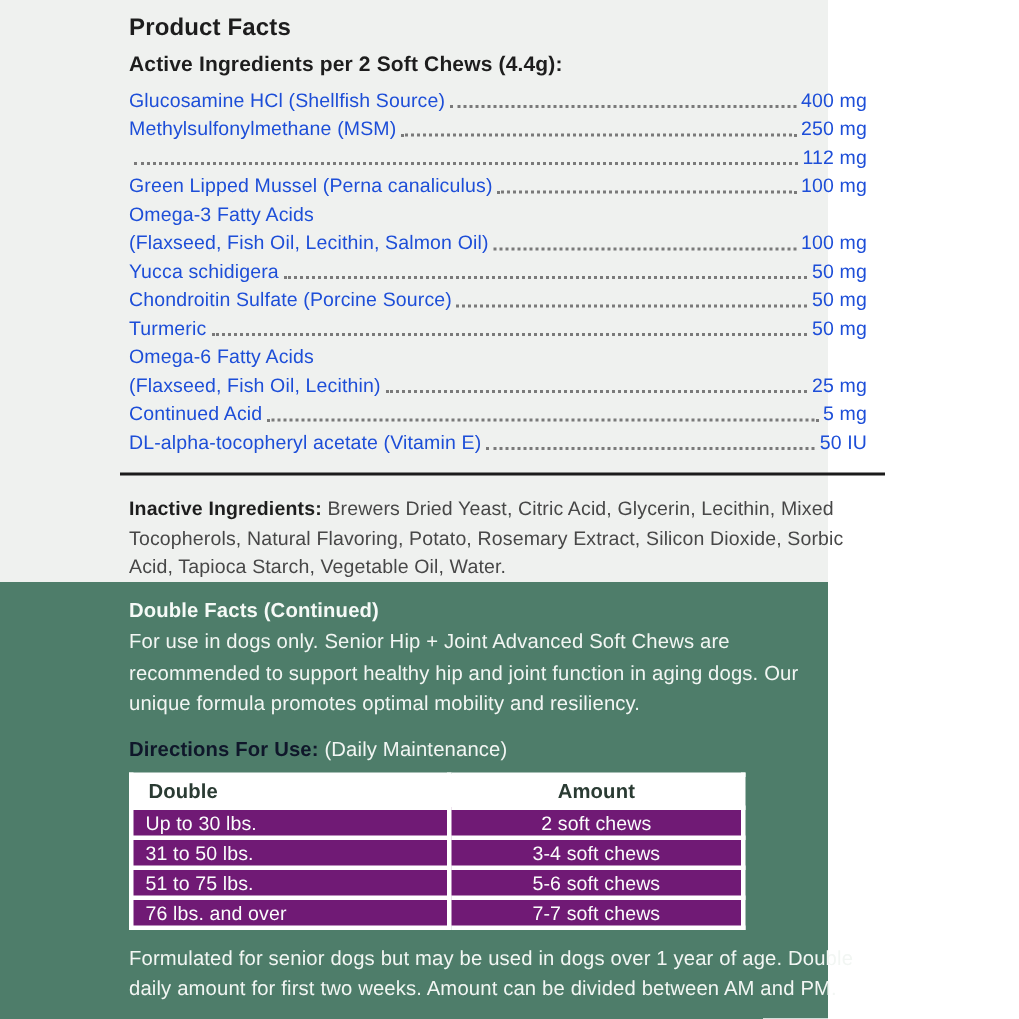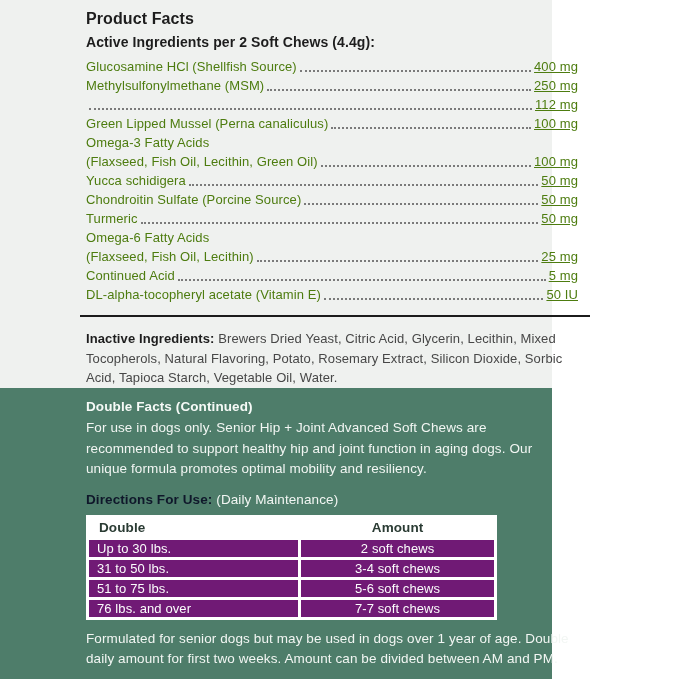--- a/index.html
+++ b/index.html
@@ -23,30 +23,30 @@
     font-size: 16px; font-weight: bold; color: #1d1d1d;
     margin-bottom: 6px;
   }
   .active-heading {
     font-size: 14px; font-weight: bold; color: #1d1d1d;
     margin-bottom: 7px;
   }
   .ingredients { width: 492px; }
   .ing-row {
     display: flex; align-items: flex-end;
-    font-size: 13px; line-height: 19px; color: #4d7c0f;
+    font-size: 13px; line-height: 19px; color: #1d4ed8;
     white-space: nowrap;
   }
   .leader {
     flex: 1 1 auto;
     border-bottom: 2px dotted #7a7a7a;
     margin: 0 3px 4px 3px;
     min-width: 10px;
   }
-  .ing-amt { text-align: right; text-decoration: underline; }
+  .ing-amt { text-align: right; }
   .divider {
     border: none; border-top: 2px solid #1b1b1b;
     width: 510px; margin: 11px 0 12px -6px;
   }
   .inactive {
     width: 494px; font-size: 13px; line-height: 19.5px; color: #474747;
   }
   .inactive b { color: #1d1d1d; }
 
   
@@ -119,21 +119,21 @@
     <span class="leader"></span>
     <span class="ing-amt">100 mg</span>
   </div>
 
   <div class="ing-row">
     <span class="ing-name">Omega-3 Fatty Acids</span>
 
   </div>
 
   <div class="ing-row">
-    <span class="ing-name">(Flaxseed, Fish Oil, Lecithin, Green Oil)</span>
+    <span class="ing-name">(Flaxseed, Fish Oil, Lecithin, Salmon Oil)</span>
     <span class="leader"></span>
     <span class="ing-amt">100 mg</span>
   </div>
 
   <div class="ing-row">
     <span class="ing-name">Yucca schidigera</span>
     <span class="leader"></span>
     <span class="ing-amt">50 mg</span>
   </div>
 

